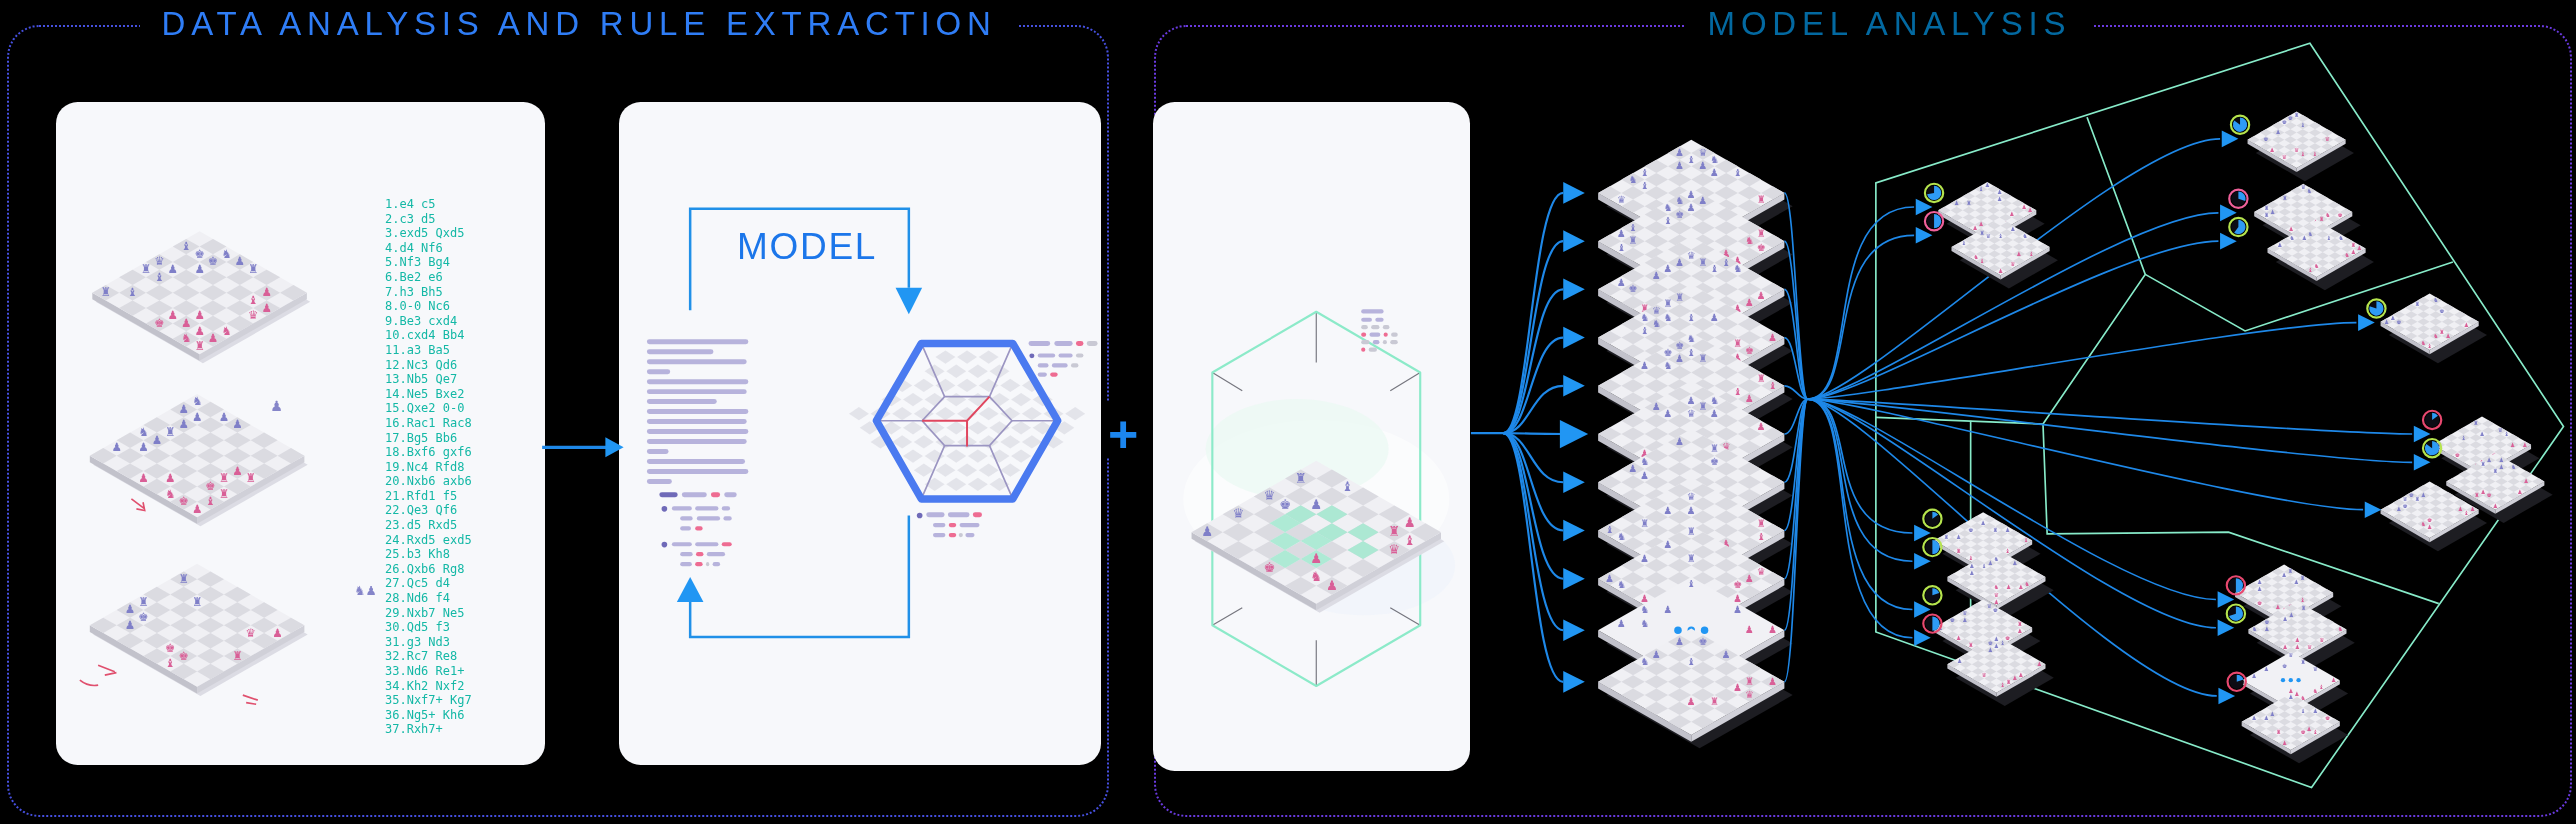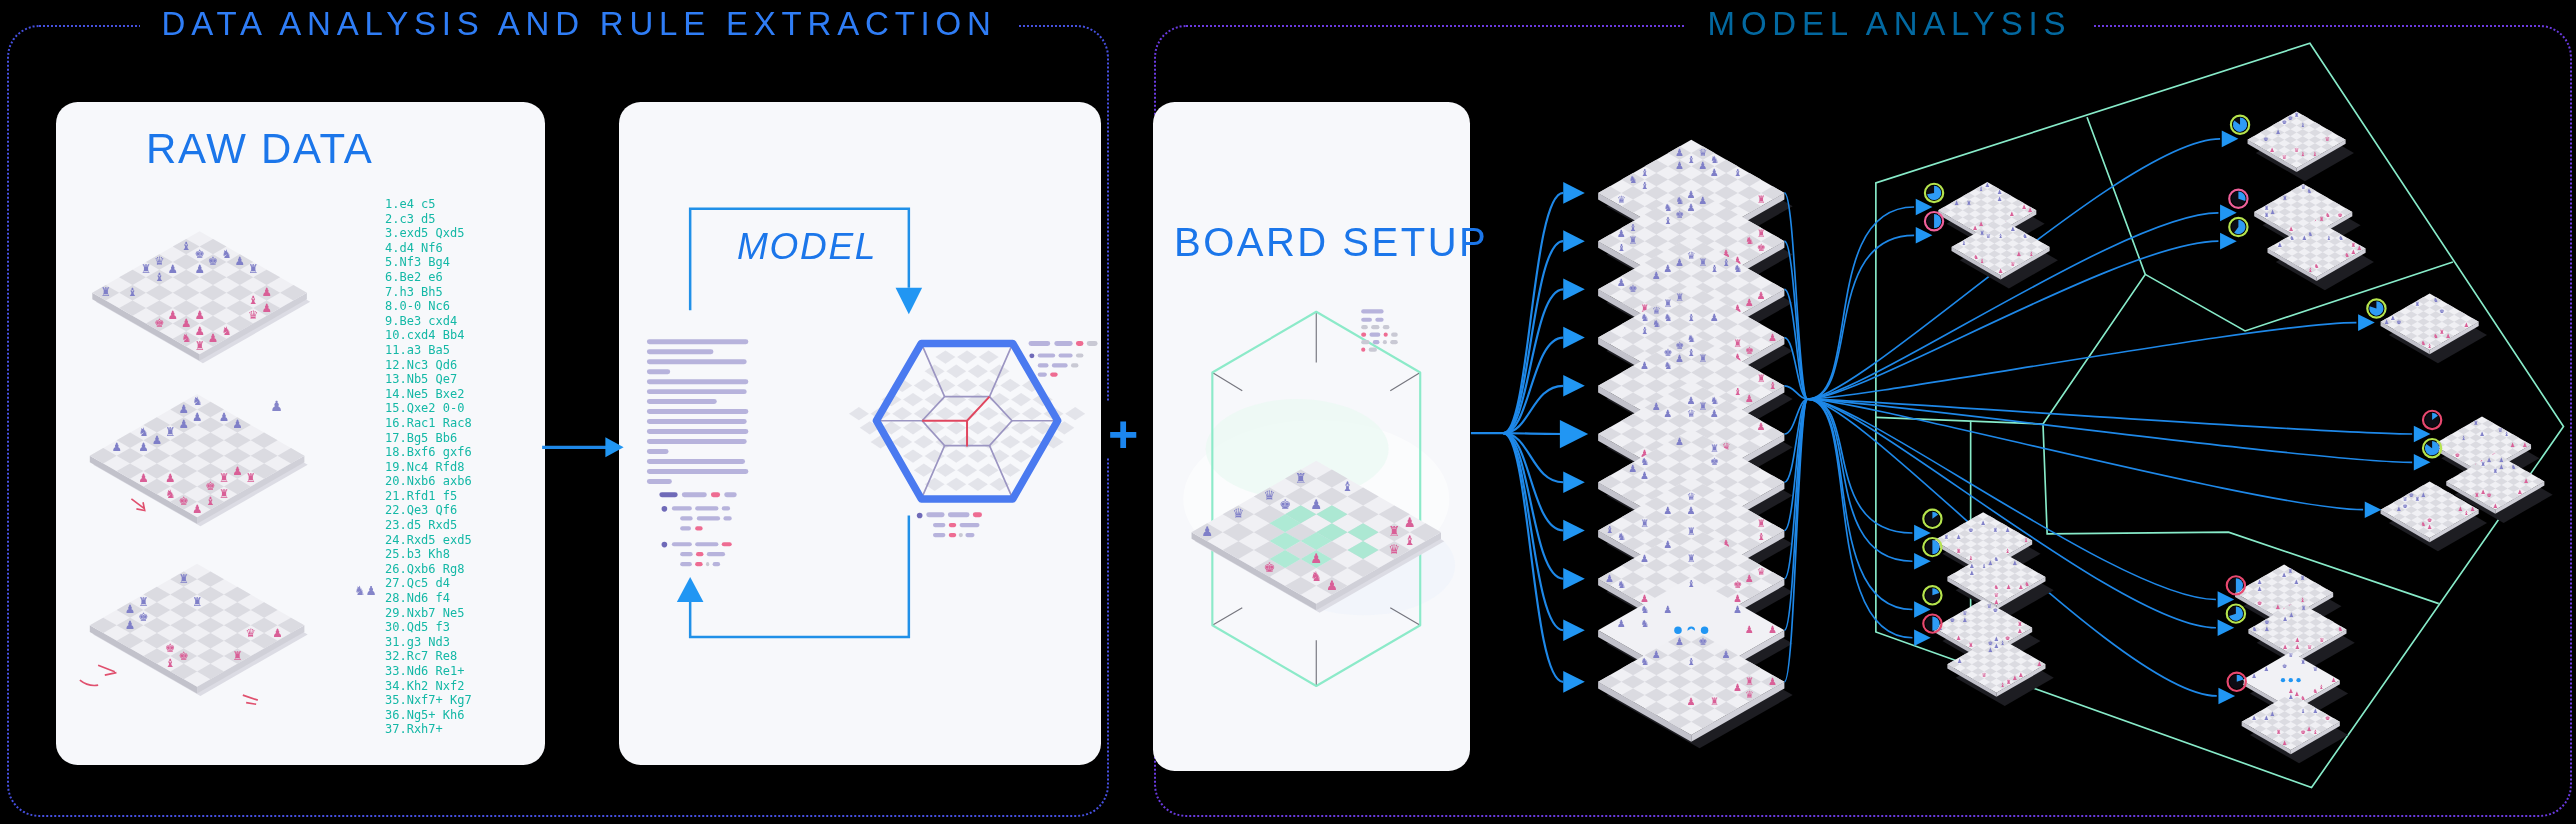--- a/index.html
+++ b/index.html
@@ -8,21 +8,21 @@
   .section-border{position:absolute;border:2.5px dotted #4650e0;border-radius:32px;z-index:1;}
   #section2-border{border-color:#6a3ae0;}
   .mask{position:absolute;background:#000;z-index:2;}
   .section-title{position:absolute;z-index:3;background:#000;padding:0 21.6px;font-size:33px;
     letter-spacing:5.8px;font-weight:400;white-space:nowrap;}
   #section1-title{color:#2f7df6;}
   #section2-title{color:#0369a1;}
   .panel{position:absolute;background:#f7f8fb;border-radius:21.6px;z-index:2;}
   .panel-title{position:absolute;z-index:3;color:#1b76ea;font-weight:500;white-space:nowrap;letter-spacing:1.7px;}
   #raw-title{left:146px;top:125px;font-size:42px;}
-  #model-title{left:737px;top:226px;font-size:37px;font-style:italic;}
+  #model-title{left:737px;top:226px;font-size:37px;}
   #setup-title{left:1174px;top:220px;font-size:40px;letter-spacing:2.5px;}
   #plus-sign{position:absolute;left:1108px;top:404px;font-size:52px;font-weight:700;color:#1c86ee;z-index:3;}
   #move-list{position:absolute;left:385px;top:197px;z-index:3;margin:0;
     font-family:"DejaVu Sans Mono",monospace;font-size:12px;line-height:14.6px;color:#14b8a6;}
   #scene{position:absolute;left:0;top:0;z-index:4;pointer-events:none;}
 </style>
 </head>
 <body>
 
 <div id="stage">
@@ -33,23 +33,21 @@
   <div class="mask" style="left:1091px;top:402px;width:25px;height:55px;"></div>
   <div class="mask" style="left:1142px;top:402px;width:25px;height:55px;"></div>
 
   <div id="section1-title" class="section-title" style="left:140px;top:5px;">DATA ANALYSIS AND RULE EXTRACTION</div>
   <div id="section2-title" class="section-title" style="left:1686px;top:5px;">MODEL ANALYSIS</div>
 
   <div class="panel" style="left:56px;top:102px;width:489px;height:663px;"></div>
   <div class="panel" style="left:619px;top:102px;width:482px;height:663px;"></div>
   <div class="panel" style="left:1153px;top:102px;width:317px;height:669px;"></div>
 
-  <div id="raw-title" class="panel-title">RAW DATA</div>
   <div id="model-title" class="panel-title">MODEL</div>
-  <div id="setup-title" class="panel-title">BOARD SETUP</div>
 
   <div id="plus-sign">+</div>
 
   <pre id="move-list">1.e4 c5
 2.c3 d5
 3.exd5 Qxd5
 4.d4 Nf6
 5.Nf3 Bg4
 6.Be2 e6
 7.h3 Bh5

